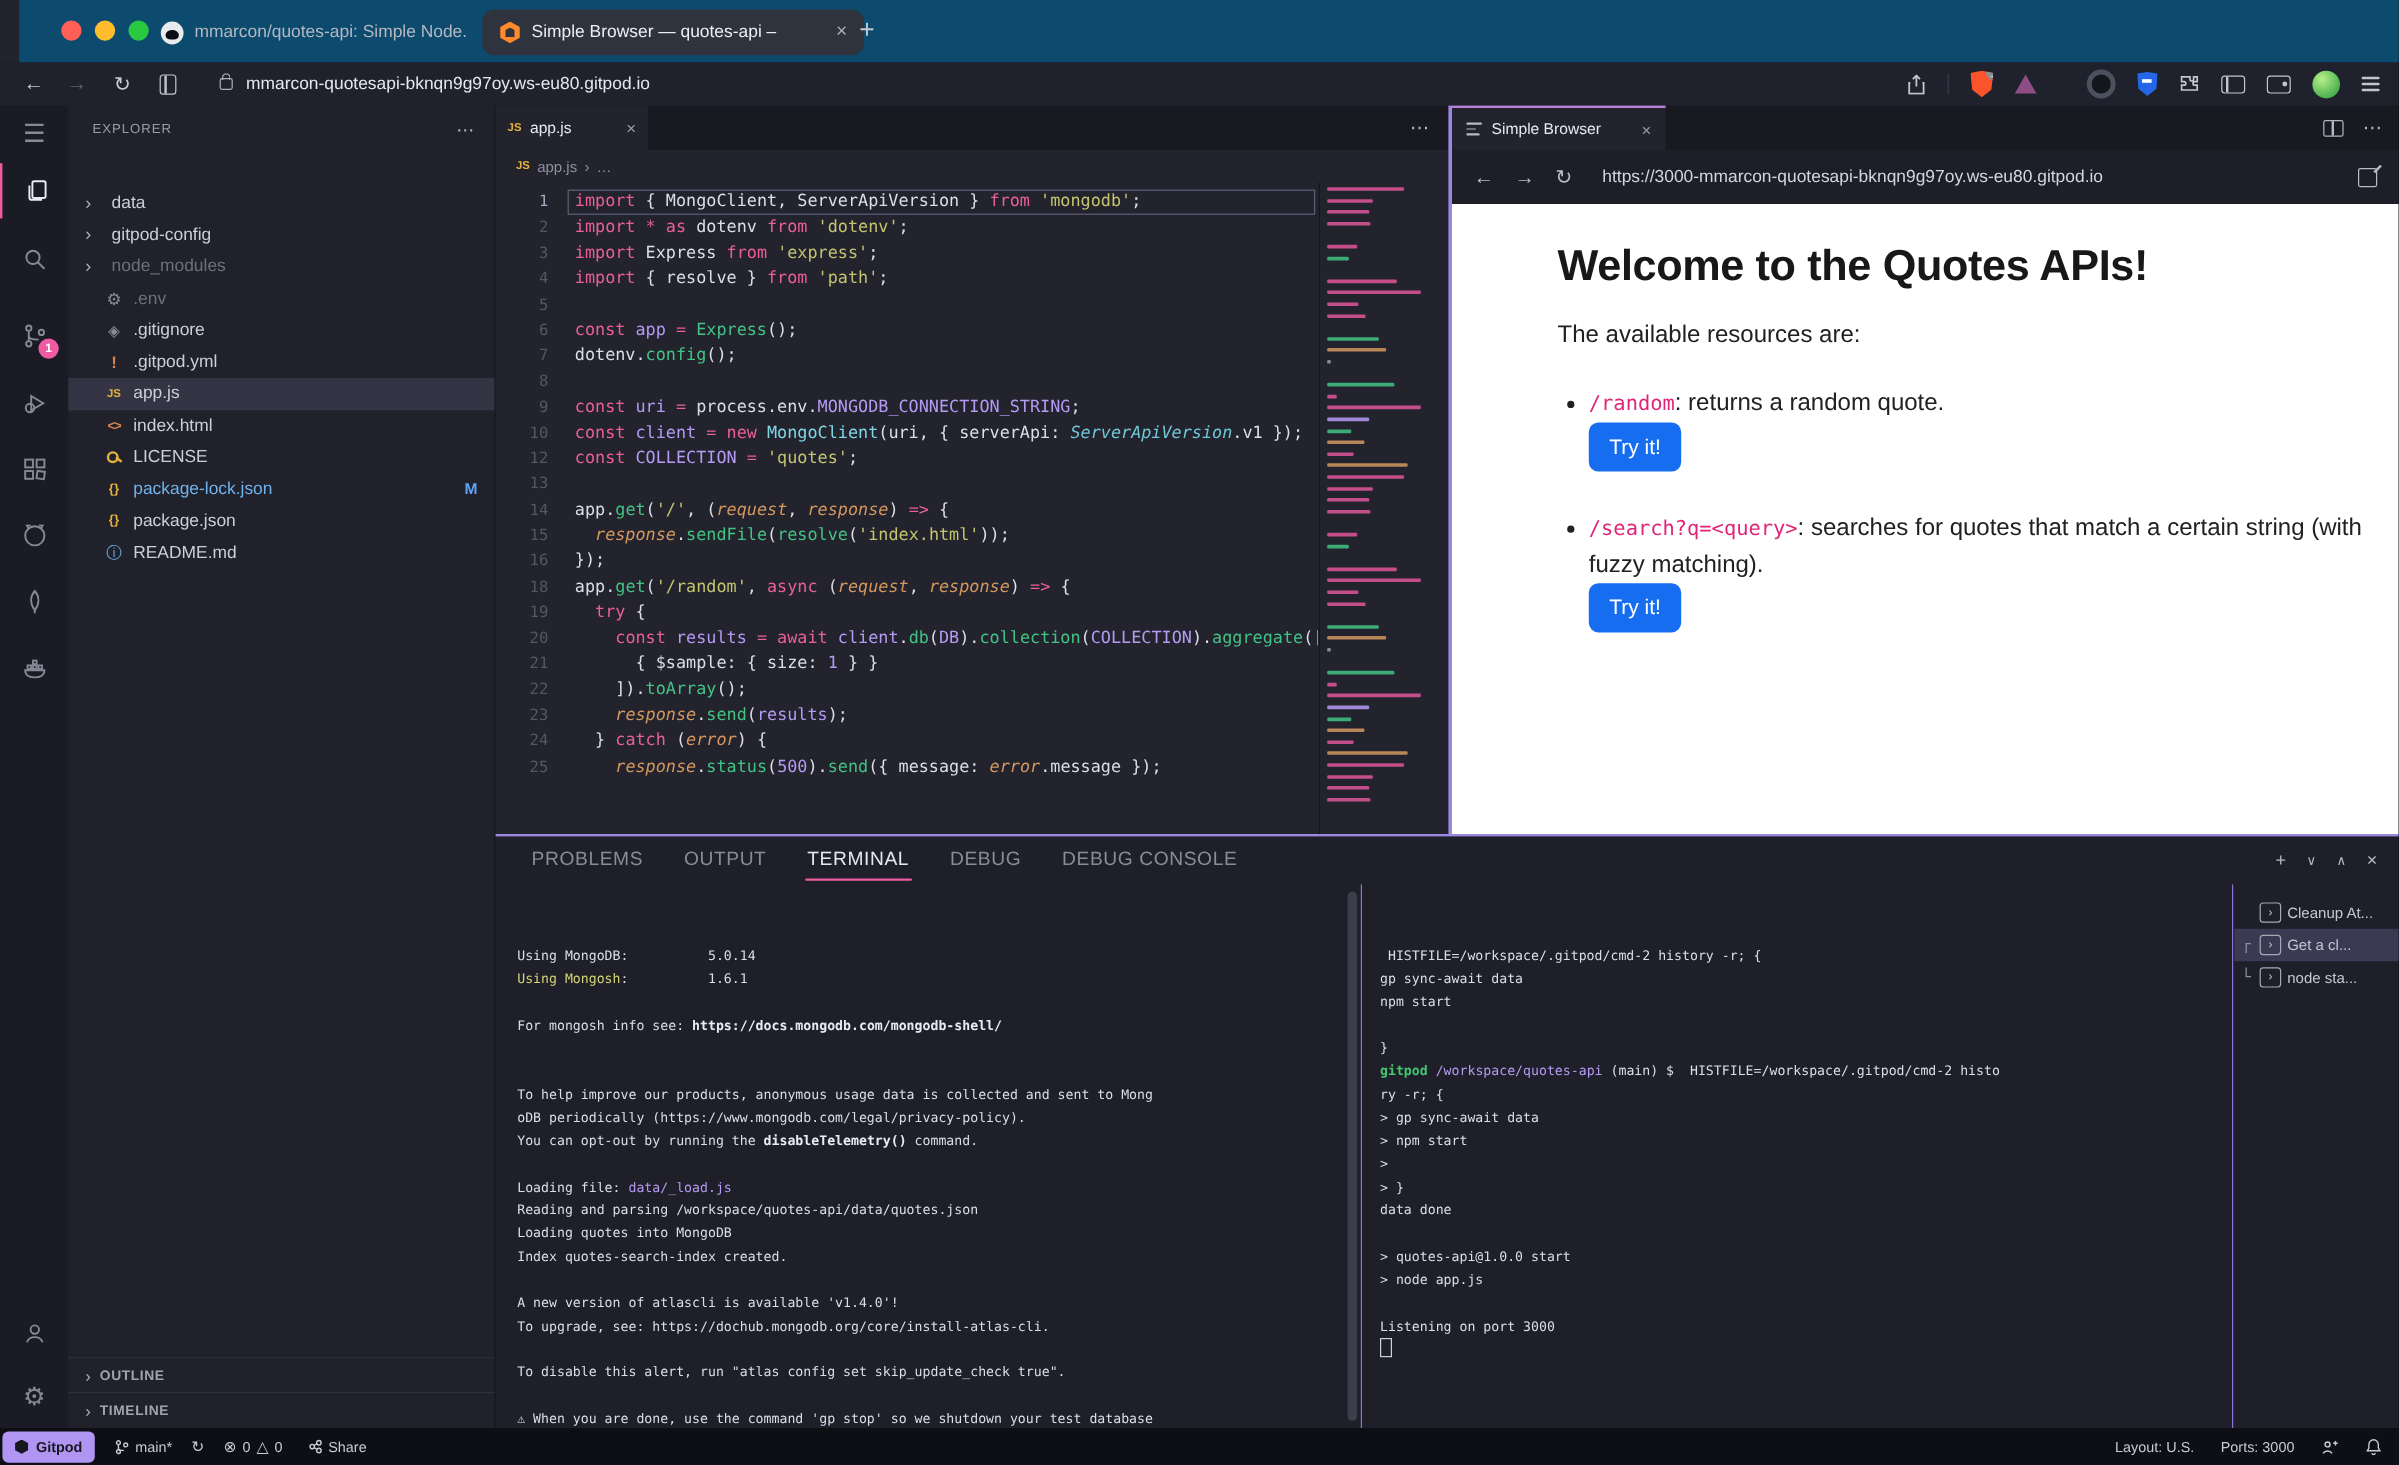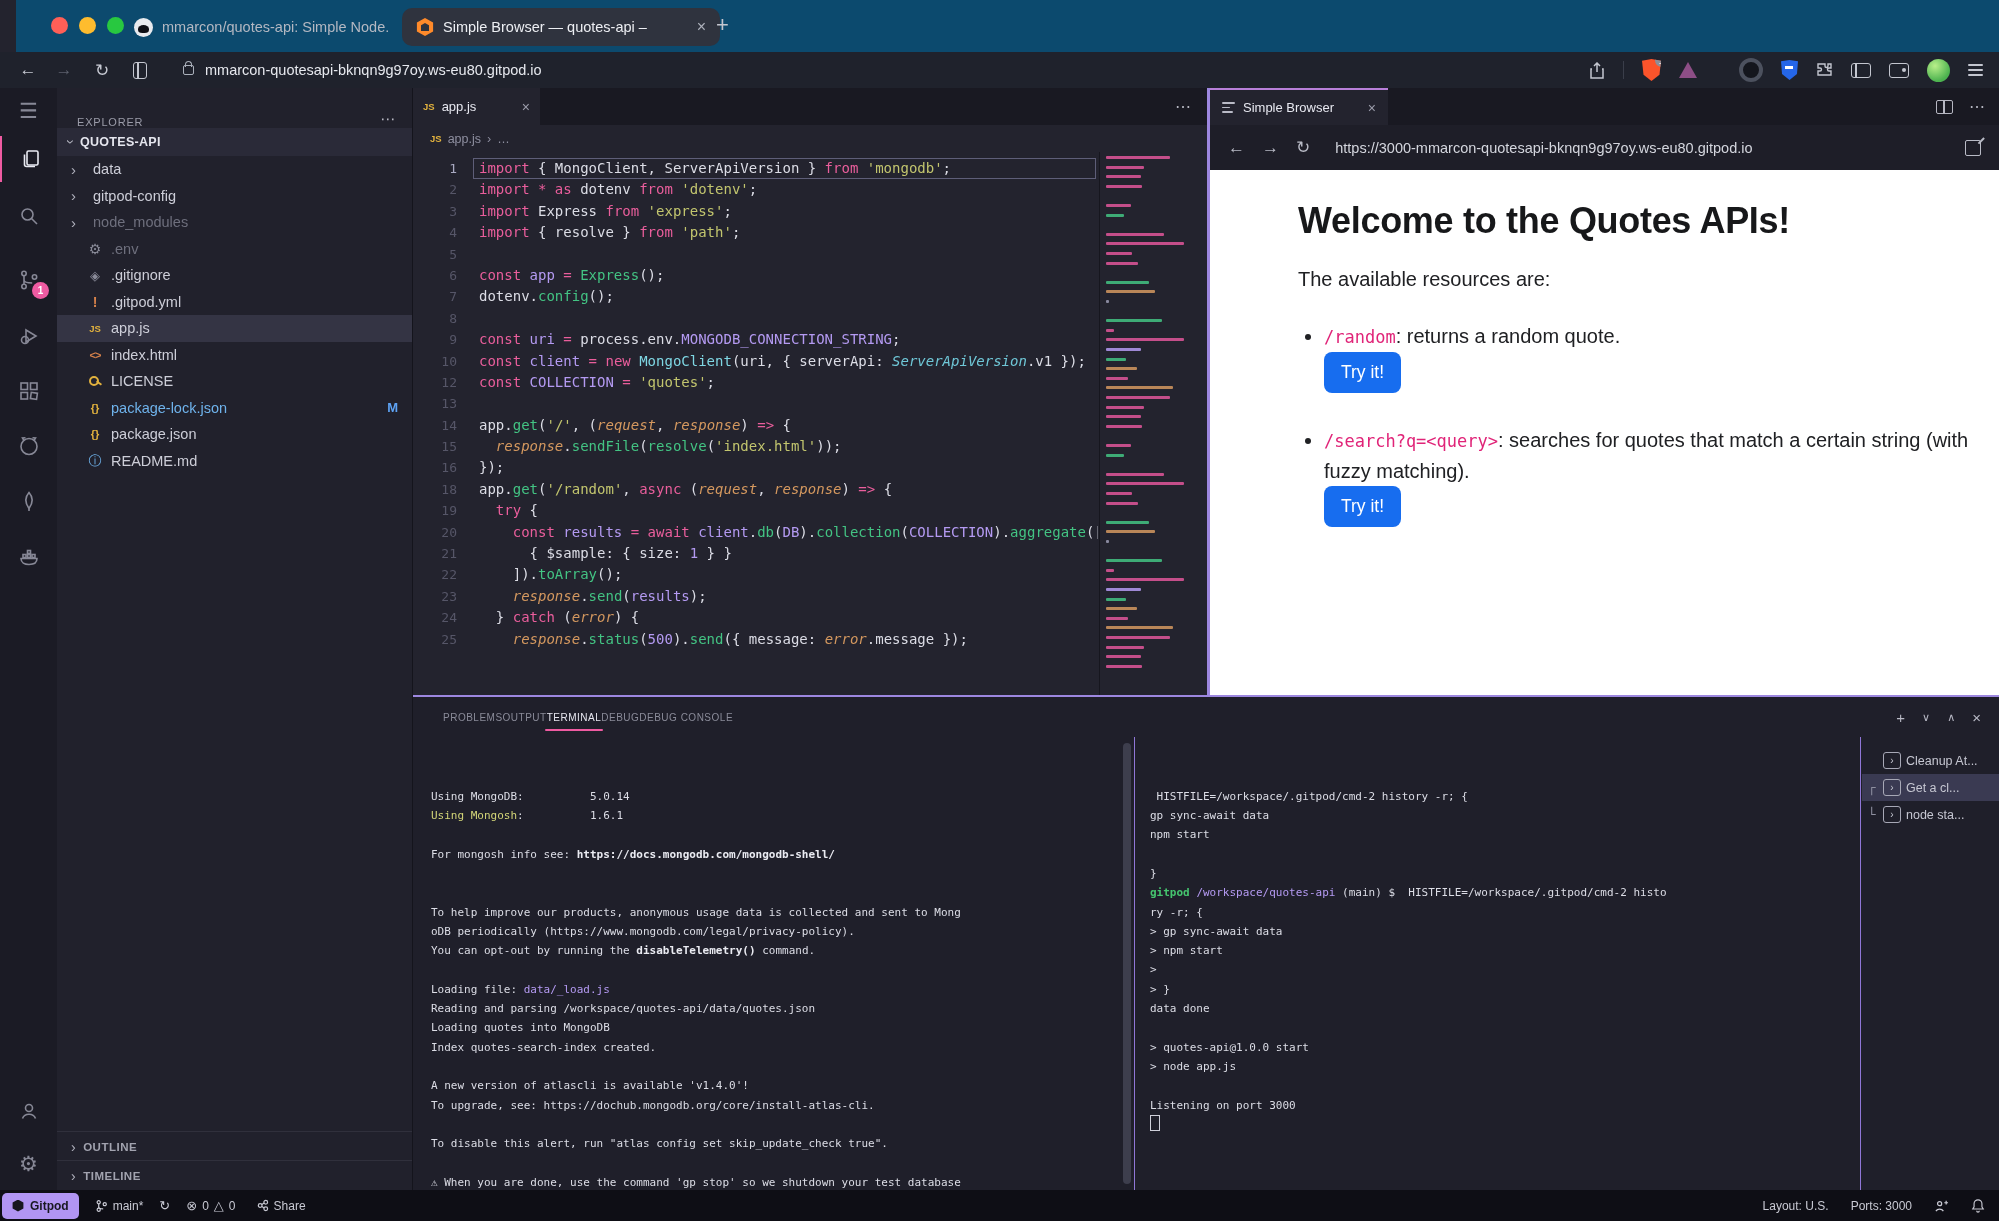--- a/index.html
+++ b/index.html
@@ -44,21 +44,21 @@
   
   .activitybar{position:absolute;left:0;top:88px;width:57px;bottom:31px;background:#1b1b25;}
   .ab{position:absolute;left:0;width:57px;height:46px;display:flex;align-items:center;justify-content:center;color:#878896;}
   .ab svg{stroke:#878896;fill:none;stroke-width:1.6;}
   .ab.active{border-left:2px solid #ef5ba2;}
   .ab.active svg{stroke:#e9eaf2;}
   .ab .glyph{font-size:21px;}
   .abbadge{position:absolute;right:8px;bottom:4px;width:17px;height:17px;border-radius:50%;background:#ef5ba2;color:#fff;
            font-size:10px;display:flex;align-items:center;justify-content:center;font-weight:bold;}
   .sidebar{position:absolute;left:57px;top:88px;width:356px;bottom:31px;background:#21212c;border-right:1px solid #14141c;box-sizing:border-box;}
-  .sb-head{position:absolute;left:0;top:0;right:0;height:40px;display:flex;align-items:flex-end;padding:0 16px 0 20px;
+  .sb-head{position:absolute;left:0;top:0;right:0;height:40px;display:flex;align-items:center;padding:0 16px 0 20px;
            color:#9b9ca9;font-size:11px;letter-spacing:.8px;}
   .sb-head .more{margin-left:auto;font-size:15px;color:#b6b7c2;}
   .sb-root{position:absolute;left:0;top:40px;right:0;height:28px;background:#2a2a38;display:flex;align-items:center;gap:6px;
            padding-left:12px;color:#e5e6ee;font-size:12.5px;font-weight:bold;letter-spacing:.3px;}
   .sb-root .chev{display:inline-block;transform:rotate(90deg);font-size:14px;font-weight:normal;color:#b6b7c2;}
   .tree{position:absolute;left:0;top:68px;right:0;}
   .tree-row{height:26.5px;display:flex;align-items:center;gap:8px;padding-left:30px;color:#cdced8;font-size:14.5px;position:relative;}
   .tree-row.sel{background:#343444;}
   .tree-row .tw{width:14px;color:#b0b1bd;font-size:15px;margin-left:-16px;}
   .fi{width:16px;text-align:center;flex:none;font-size:13px;}
@@ -117,22 +117,22 @@
   .webview .intro{margin:26px 0 0 88px;font-size:20px;color:#202124;}
   .webview ul{margin:30px 0 0 88px;padding-left:26px;}
   .webview li{font-size:20px;color:#202124;width:660px;line-height:30px;}
   .webview li + li{margin-top:32px;}
   .webview code{font-family:"DejaVu Sans Mono",monospace;font-size:17px;color:#e02478;}
   .tryit{display:inline-block;background:#176def;color:#fff;border:none;border-radius:8px;
          padding:10px 17px;font-size:17.5px;font-family:"Liberation Sans",sans-serif;}
   
   .panel{position:absolute;left:413px;top:695px;width:1586px;height:495px;background:#1f1f2a;
          border-top:2px solid #9d87e0;box-sizing:border-box;}
-  .panel-tabs{position:absolute;left:30px;top:0;height:40px;display:flex;align-items:center;
-              font-size:10px;letter-spacing:.5px;color:#8a8b99;}
+  .panel-tabs{position:absolute;left:30px;top:0;height:40px;display:flex;align-items:center;gap:34px;
+              font-size:16px;letter-spacing:.5px;color:#8a8b99;}
   .ptab{position:relative;padding:4px 0;}
   .ptab.active{color:#e7e7f0;}
   .ptab.active:after{content:"";position:absolute;left:-2px;right:-2px;bottom:-4px;height:2px;background:#ef5ba2;border-radius:1px;}
   .panel-icons{position:absolute;right:18px;top:0;height:40px;display:flex;align-items:center;gap:17px;color:#b9bac6;font-size:15px;}
   .term{position:absolute;top:40px;bottom:0;font-family:"DejaVu Sans Mono",monospace;font-size:11px;line-height:19.32px;
         color:#cfd0da;white-space:pre;overflow:hidden;}
   .term-left{left:0;width:722px;border-right:1px solid #8f76d6;box-sizing:border-box;padding:11px 0 0 18px;}
   .term-right{left:723px;width:725px;border-right:1px solid #8f76d6;box-sizing:border-box;padding:11px 0 0 14px;}
   .t-row{height:19.32px;}
   .sg-g{color:#45c56f;font-weight:bold}.sg-pu{color:#b49af2;font-weight:normal}.sg-y{color:#d3d578}
@@ -283,24 +283,20 @@
     </div>
     <div class="ab" style="top:1053px;">
         <span class="glyph">⚙</span>
       </div>
   </div>
 
   <div class="sidebar">
     <div class="sb-head">
       <span>EXPLORER</span>
       <span class="more">⋯</span>
-    </div>
-    <div class="sb-root">
-      <span class="chev">›</span>
-      <span>QUOTES-API</span>
     </div>
     <div class="tree">
         <div class="tree-row">
           <span class="tw">›</span>
           <span class="tree-label">data</span>
         </div>
         <div class="tree-row">
           <span class="tw">›</span>
           <span class="tree-label">gitpod-config</span>
         </div>

